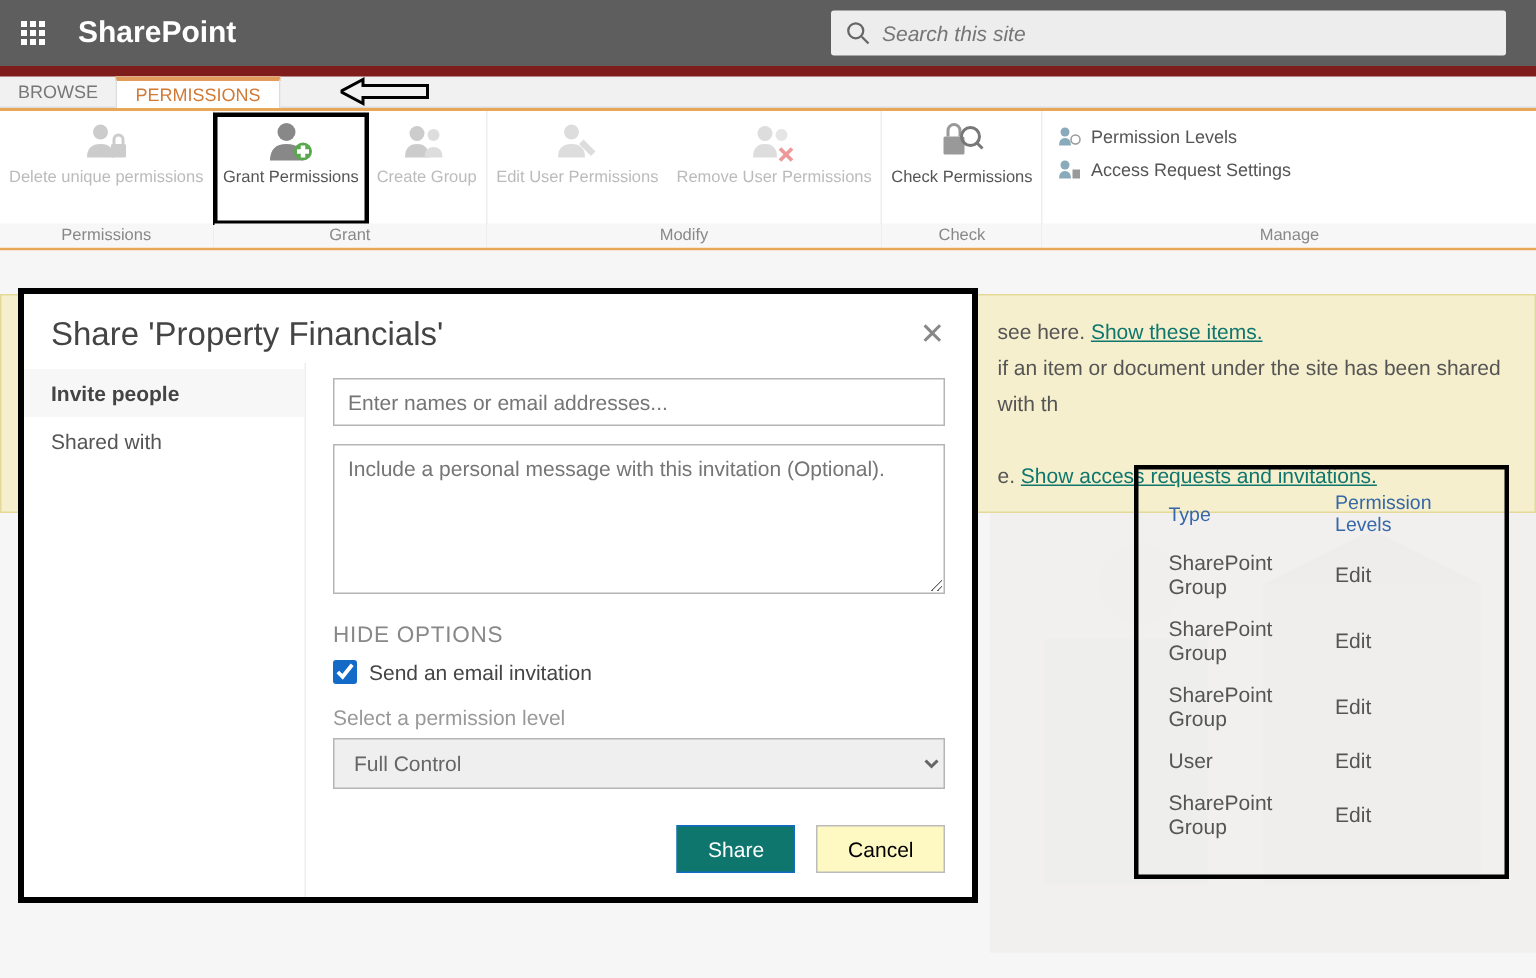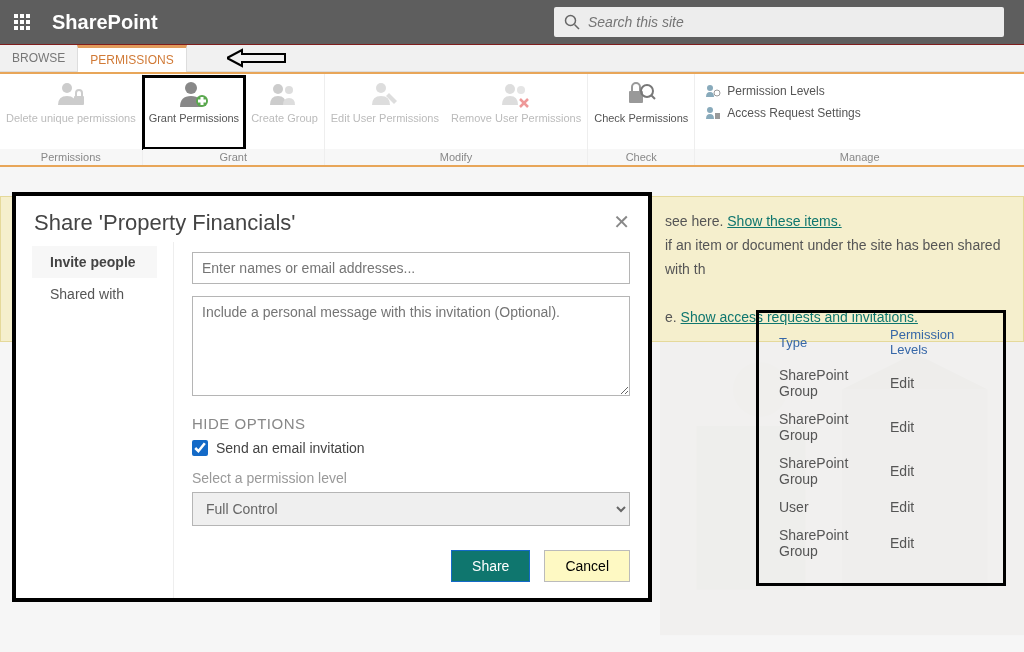--- a/index.html
+++ b/index.html
@@ -8,21 +8,21 @@
 
 .topbar { height: 44px; background: #5e5e5e; display: flex; align-items: center; padding: 0 0 0 0; }
 .waffle { width: 44px; height: 44px; display: flex; align-items: center; justify-content: center; color: #fff; cursor: pointer; }
 .waffle svg { width: 16px; height: 16px; fill: #fff; }
 .brand { color: #fff; font-size: 20px; margin-left: 8px; font-weight: 600; }
 .searchbox { margin-left: auto; margin-right: 20px; background: #ededed; height: 30px; width: 450px; display: flex; align-items: center; border-radius: 2px; padding: 0 10px; }
 .searchbox svg { width: 16px; height: 16px; fill: #666; flex-shrink: 0; }
 .searchbox input { border: none; background: transparent; outline: none; font-size: 14px; color: #0f766e; margin-left: 8px; width: 100%; font-style: italic; }
 
 
-.tabrow { height: 28px; background: #f1f1f1; display: flex; align-items: stretch; border-bottom: 1px solid #ddd; border-top: 1px solid #7f1d1d; position: relative; }
+.tabrow { height: 28px; background: #f1f1f1; display: flex; align-items: stretch; border-bottom: 1px solid #ddd; border-top: 7px solid #7f1d1d; position: relative; }
 .tab { padding: 0 12px; display: flex; align-items: center; font-size: 12px; color: #777; cursor: pointer; }
 .tab.active { color: #d17a36; border-top: 3px solid #e19b5b; background: #fff; border-left: 1px solid #ddd; border-right: 1px solid #ddd; margin-bottom: -1px; }
 .arrow-annot { margin-left: 40px; display: flex; align-items: center; }
 .arrow-annot svg { width: 60px; height: 20px; }
 
 
 .ribbon { background: #fff; height: 95px; display: flex; border-bottom: 2px solid #e8a659; border-top: 2px solid #e8a659; }
 .rgroup { border-right: 1px solid #eee; display: flex; flex-direction: column; align-items: stretch; padding: 2px 0 0 0; }
 .rgroup-buttons { display: flex; flex: 1; }
 .rbtn { display: flex; flex-direction: column; align-items: center; justify-content: flex-start; padding: 2px 6px 0 6px; cursor: pointer; min-width: 60px; }
@@ -47,21 +47,21 @@
 .perm-table td { font-size: 14px; color: #555; padding: 6px 6px; }
 
 
 .dialog { position: absolute; top: 192px; left: 12px; width: 640px; background: #fff; border: 4px solid #000; box-shadow: none; }
 .dlg-header { display: flex; align-items: flex-start; padding: 14px 18px 6px 18px; }
 .dlg-title { font-size: 22px; color: #444; font-weight: 300; }
 .dlg-close { margin-left: auto; font-size: 20px; color: #888; cursor: pointer; }
 .dlg-sub { padding: 0 18px 10px 18px; font-size: 13px; color: #555; }
 .dlg-sub a { color: #3667a7; cursor: pointer; }
 .dlg-body { display: flex; }
-.dlg-nav { width: 158px; border-right: 1px solid #eee; padding: 4px 16px; }
+.dlg-nav { width: 188px; border-right: 1px solid #eee; padding: 4px 0; }
 .dlg-nav-item { padding: 8px 18px; font-size: 14px; color: #555; cursor: pointer; }
 .dlg-nav-item.active { font-weight: 600; color: #444; background: #f7f7f7; }
 .dlg-main { flex: 1; padding: 10px 18px 16px 18px; }
 .dlg-main input[type=text], .dlg-main textarea, .dlg-main select { width: 100%; font-family: inherit; font-size: 14px; color: #666; border: 1px solid #b5b5b5; padding: 7px 9px; outline: none; }
 .dlg-main textarea { height: 100px; resize: both; }
 .dlg-main .field-gap { height: 12px; }
 .hide-opts { font-size: 15px; color: #888; margin: 16px 0 8px 0; letter-spacing: 0.5px; }
 .chkrow { display: flex; align-items: center; font-size: 14px; color: #444; }
 .chkrow input { width: 16px; height: 16px; accent-color: #146ac7; margin-right: 8px; }
 .perm-lbl { font-size: 14px; color: #999; margin-top: 14px; margin-bottom: 6px; }

